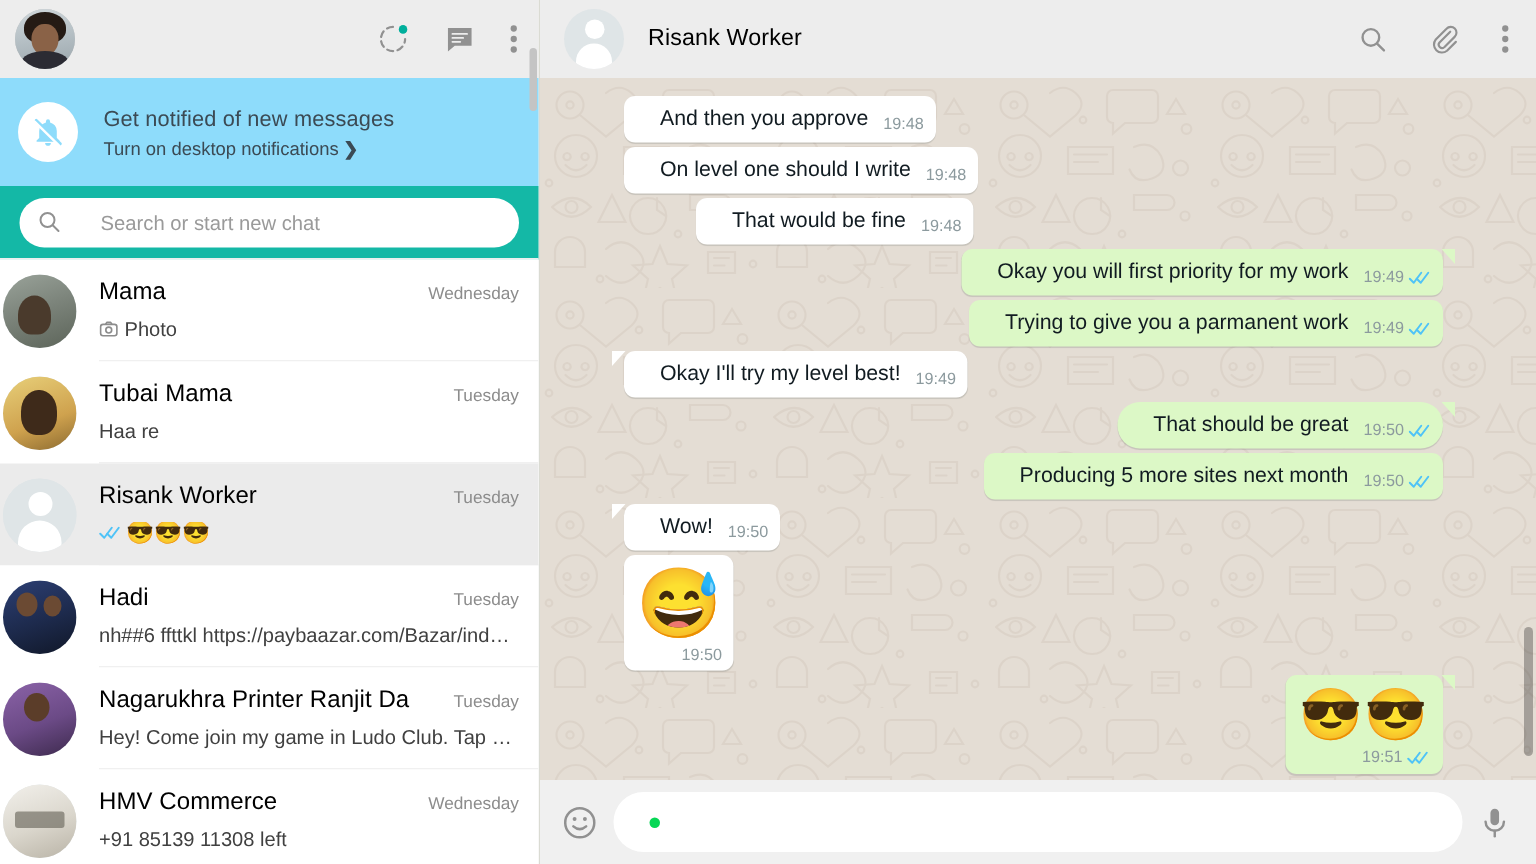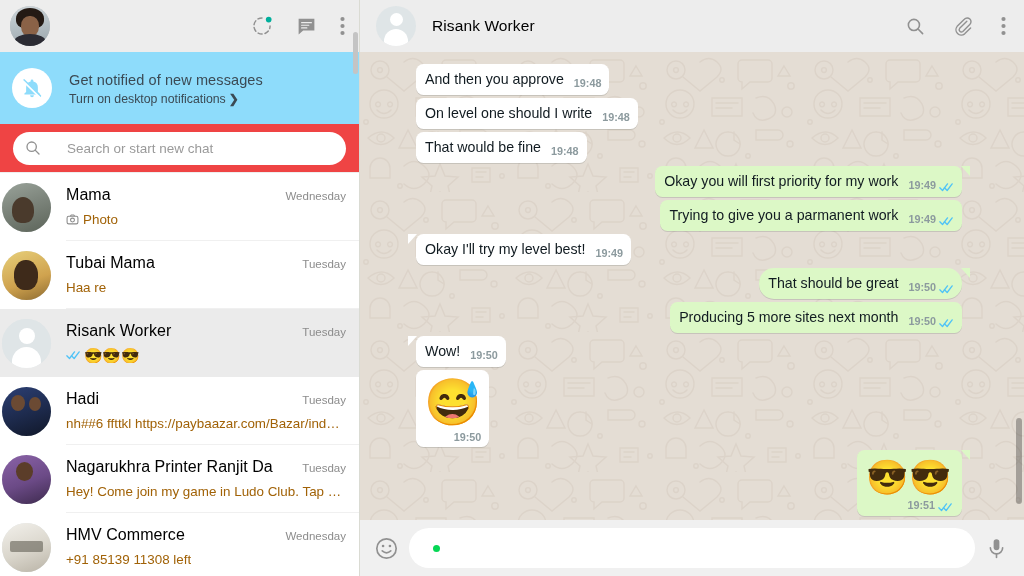--- a/index.html
+++ b/index.html
@@ -78,21 +78,21 @@
   }
   #notif-sub {
     font-size: 12.3px; color: #3b4a54; margin-top: 3px;
     display: flex; align-items: center; gap: 3px;
   }
   #notif-sub .chev { font-weight: bold; font-size: 12px; }
 
   
   #search-wrap {
     flex: 0 0 49px; height: 49px;
-    background: #ef4444;
+    background: #14b8a6;
     display: flex; align-items: center;
     padding: 4px 13px;
     border-bottom: 1px solid #eeeeee;
   }
   #search-box {
     flex: 1; height: 33px; border-radius: 17px;
     background: #ffffff;
     display: flex; align-items: center;
     padding: 0 12px;
   }
@@ -131,21 +131,21 @@
   .chat-name {
     font-size: 16px; color: #000; letter-spacing: .05px;
     white-space: nowrap; overflow: hidden; text-overflow: ellipsis;
     flex: 1; min-width: 0;
   }
   .chat-time {
     font-size: 11.5px; color: #8c8c8c; margin-left: 8px; flex: 0 0 auto;
   }
   .chat-line2 {
     display: flex; align-items: center; margin-top: 8px;
-    font-size: 13.4px; color: #a16207;
+    font-size: 13.4px; color: #404040;
     white-space: nowrap; overflow: hidden;
   }
   .chat-snippet { overflow: hidden; text-overflow: ellipsis; white-space: nowrap; }
   .chat-line2 .emoji-run { font-size: 15px; line-height: 1; }
   .ticks-blue { color: #4fc3f7; margin-right: 3px; display: inline-flex; }
   .cam-ic { margin-right: 4px; display: inline-flex; color: #8c8c8c; }
 
   
   .av-photo1 { position:absolute; inset:0; background:linear-gradient(160deg,#9aa39a 0%,#7d857c 45%,#5c6459 100%); }
   .av-photo1::after { content:''; position:absolute; left:10px; top:14px; width:22px; height:26px; background:#4a3a2c; border-radius:50% 50% 40% 40%; }
@@ -204,42 +204,42 @@
     position: absolute; inset: 0; opacity: .45; pointer-events: none;
   }
   #msg-inner { position: relative; z-index: 1; height: 100%; }
 
   .row { display: flex; margin-bottom: 3px; }
   .row.out { justify-content: flex-end; }
   .bubble {
     position: relative;
     max-width: 70%;
     border-radius: 7.5px;
-    padding: 6px 8px 6px 9px;
+    padding: 6px 8px 6px 24px;
     box-shadow: 0 1px 0.5px rgba(11,20,26,.13);
     display: flex; align-items: flex-end; gap: 10px;
     font-size: 14.2px; color: #111b21; line-height: 19px;
   }
   .bubble.in  { background: #ffffff; border-top-left-radius: 7.5px; }
   .bubble.out { background: #dcf8c6; }
   .bubble.tail-in::after {
     content:''; position:absolute; left:-8px; top:0;
     border-width: 0 0 10px 9px; border-style: solid;
     border-color: transparent transparent transparent #ffffff;
   }
   .bubble.tail-out::after {
     content:''; position:absolute; right:-8px; top:0;
     border-width: 0 9px 10px 0; border-style: solid;
     border-color: transparent #dcf8c6 transparent transparent;
   }
   .btext { white-space: pre-wrap; }
   .bmeta {
-    flex: 0 0 auto; display: flex; align-items: flex-end; gap: 3px;
+    flex: 0 0 auto; display: flex; align-items: center; gap: 3px;
     font-size: 10.8px; color: #8c9a9e; line-height: 15px;
-    position: relative; top: 2px; font-weight: bold;
+    position: relative; top: 2px;
   }
   .bmeta .tick { color: #4fc3f7; display: inline-flex; }
 
   
   .bubble.sticker {
     flex-direction: column; align-items: flex-end;
     padding: 6px 8px 4px 8px; gap: 0;
   }
   .sticker-emoji { font-size: 46px; line-height: 52px; }
   .bubble.bigemoji { padding: 8px 9px 5px 9px; flex-direction: column; align-items: flex-end; gap: 0; }
@@ -524,21 +524,21 @@
           </div>
           <div class="row in">
             <div class="bubble in" style="background: rgb(255, 255, 255);">
               <span class="btext">On level one should I write</span>
               <span class="bmeta">
                 <span>19:48</span>
               </span>
             </div>
           </div>
           <div class="row in">
-            <div class="bubble in" style="background: rgb(255, 255, 255);">
+            <div class="bubble in" style="background: rgb(255, 255, 255); margin-left: 48px;">
               <span class="btext">That would be fine</span>
               <span class="bmeta">
                 <span>19:48</span>
               </span>
             </div>
           </div>
           <div class="row out">
             <div class="bubble out tail-out" style="background: rgb(220, 248, 198);">
               <span class="btext">Okay you will first priority for my work</span>
               <span class="bmeta">

